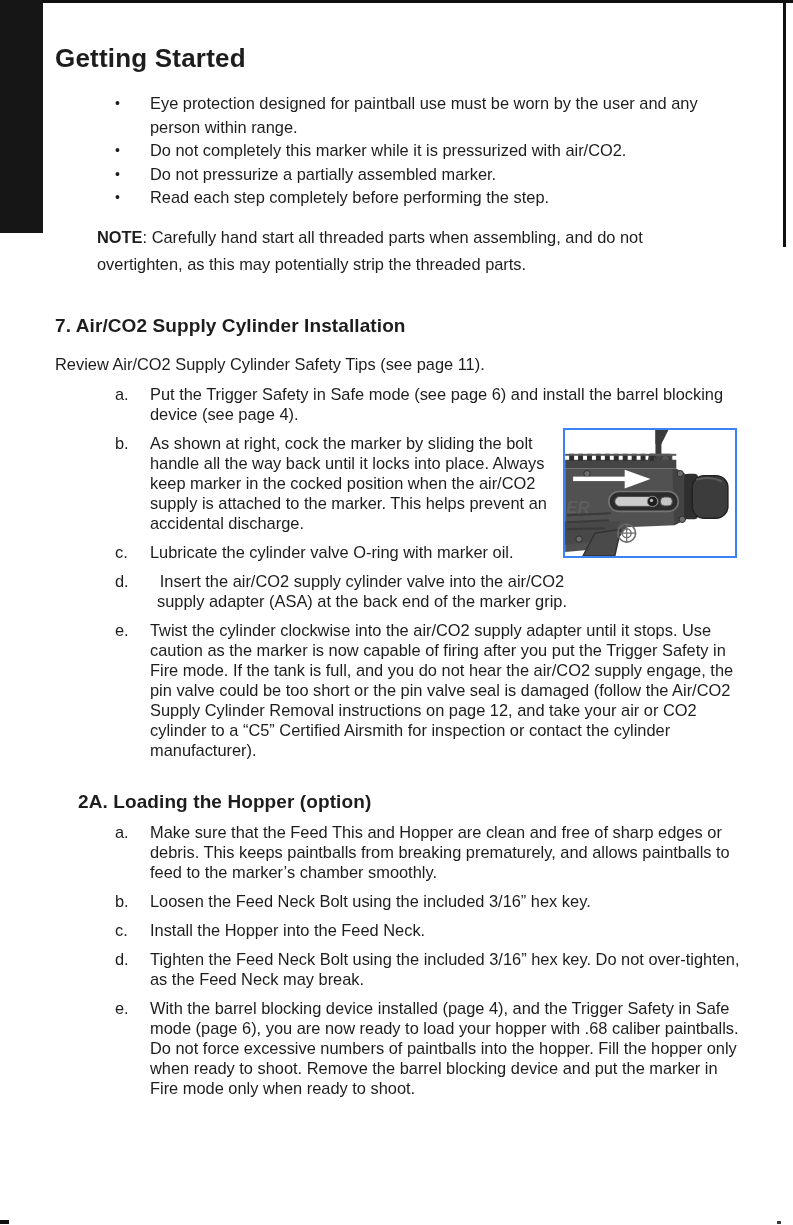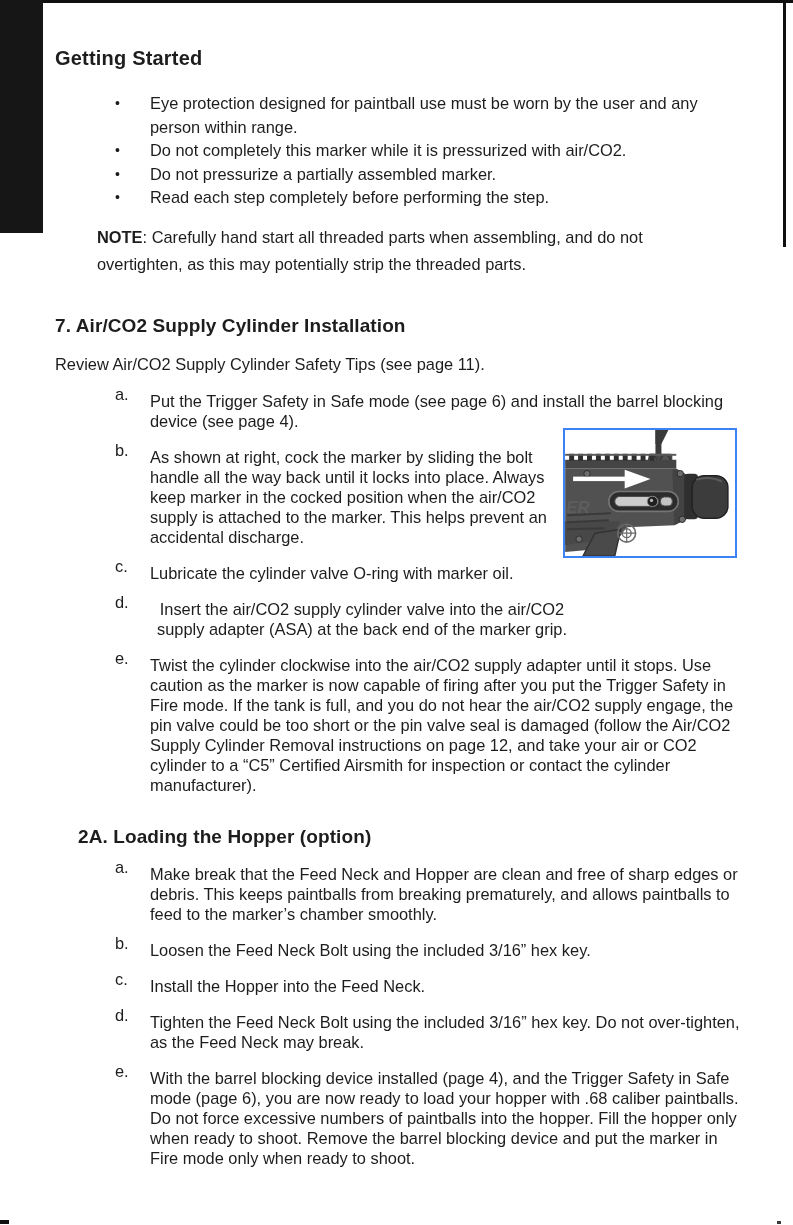--- a/index.html
+++ b/index.html
@@ -15,21 +15,21 @@
   }
   
   .top-strip    { position:absolute; left:0;   top:0;    width:793px; height:3px;  background:#0f0f0f; }
   .left-block   { position:absolute; left:0;   top:0;    width:43px;  height:233px; background:#161616; }
   .right-line   { position:absolute; left:783px; top:0;  width:3px;   height:247px; background:#101010; }
   .bl-mark      { position:absolute; left:0;   top:1220px; width:9px; height:4px;  background:#101010; }
   .br-mark      { position:absolute; left:777px; top:1221px; width:4px; height:3px; background:#3a3a3a; }
 
   .title {
     margin: 44px 0 0 55px;
-    font-size: 20px; font-weight: bold; line-height: 28px;
+    font-size: 26px; font-weight: bold; line-height: 28px;
     letter-spacing: 0.2px;
   }
   .content { margin-left: 55px; width: 688px; font-size: 16.4px; }
 
   ul.bullets { list-style: none; margin-top: 20px; }
   li.bullet {
     display: grid; grid-template-columns: 35px 1fr;
     margin-left: 60px; line-height: 23.5px;
   }
   .bullet-glyph { font-size: 14px; line-height: 23.5px; }
@@ -43,21 +43,21 @@
   }
   .sec1-heading { margin-top: 36px; }
   .sec2-heading { margin-top: 30px; margin-left: 23px; }
   .intro { margin-top: 17px; line-height: 21px; }
 
   ol.steps { list-style: none; margin-top: 2px; }
   li.step {
     display: grid; grid-template-columns: 35px 1fr;
     margin: 9px 0 0 60px; line-height: 20px;
   }
-  li.step .step-text { padding-right: 2px; margin-top: 7px; }
+  li.step .step-text { padding-right: 2px; }
   li.step.narrow-b .step-text { max-width: 404px; }
   li.step.narrow-d .step-text { max-width: 426px; text-align: center; }
 
   .figure-frame {
     position: absolute; left: 563px; top: 428px;
     width: 174px; height: 130px;
     border: 2px solid #3b82f6; background: #ffffff;
   }
   .figure-frame svg { display:block; width: 100%; height: 100%; }
 </style>
@@ -121,21 +121,21 @@
         <span class="step-label">e.</span>
         <span class="step-text">Twist the cylinder clockwise into the air/CO2 supply adapter until it stops. Use caution as the marker is now capable of firing after you put the Trigger Safety in Fire mode. If the tank is full, and you do not hear the air/CO2 supply engage, the pin valve could be too short or the pin valve seal is damaged (follow the Air/CO2 Supply Cylinder Removal instructions on page 12, and take your air or CO2 cylinder to a “C5” Certified Airsmith for inspection or contact the cylinder manufacturer).</span>
       </li>
     </ol>
 
     <h2 class="section-heading sec2-heading">2A. Loading the Hopper (option)</h2>
 
     <ol class="steps">
       <li class="step">
         <span class="step-label">a.</span>
-        <span class="step-text">Make break that the Feed Neck and Hopper are clean and free of sharp edges or debris. This keeps paintballs from breaking prematurely, and allows paintballs to feed to the marker’s chamber smoothly.</span>
+        <span class="step-text">Make sure that the Feed This and Hopper are clean and free of sharp edges or debris. This keeps paintballs from breaking prematurely, and allows paintballs to feed to the marker’s chamber smoothly.</span>
       </li>
       <li class="step">
         <span class="step-label">b.</span>
         <span class="step-text">Loosen the Feed Neck Bolt using the included 3/16” hex key.</span>
       </li>
       <li class="step">
         <span class="step-label">c.</span>
         <span class="step-text">Install the Hopper into the Feed Neck.</span>
       </li>
       <li class="step">

